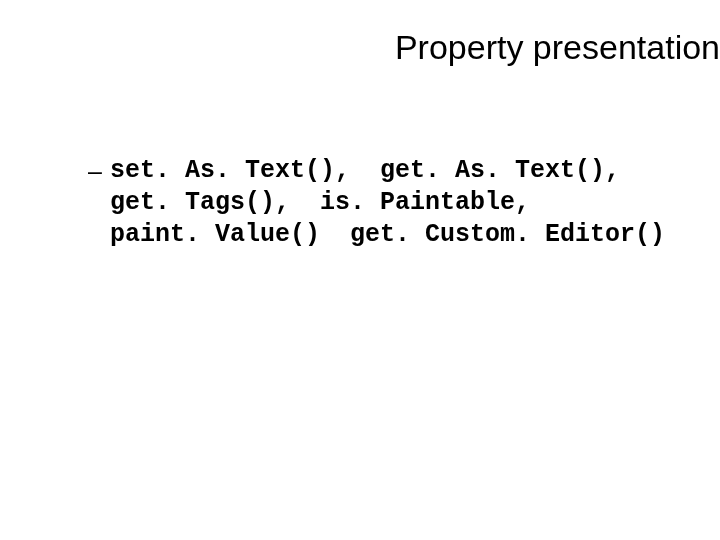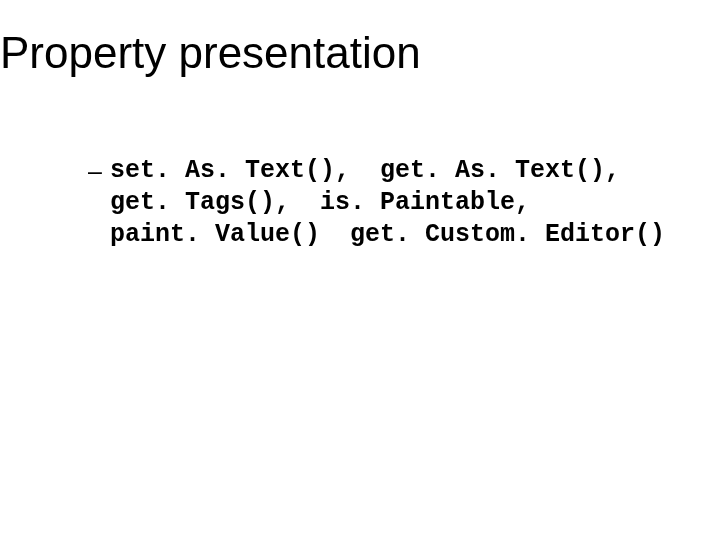--- a/index.html
+++ b/index.html
@@ -12,22 +12,22 @@
       height: 540px;
       background: #ffffff;
       font-family: Arial, Helvetica, sans-serif;
       position: relative;
     }
     .title {
       position: absolute;
       top: 28px;
       left: 0;
       width: 100%;
-      text-align: left;
-      font-size: 44px;
+      text-align: right;
+      font-size: 34px;
       font-weight: normal;
       color: #000;
     }
     .content {
       position: absolute;
       top: 155px;
       left: 88px;
     }
     .bullet-row {
       display: flex;

